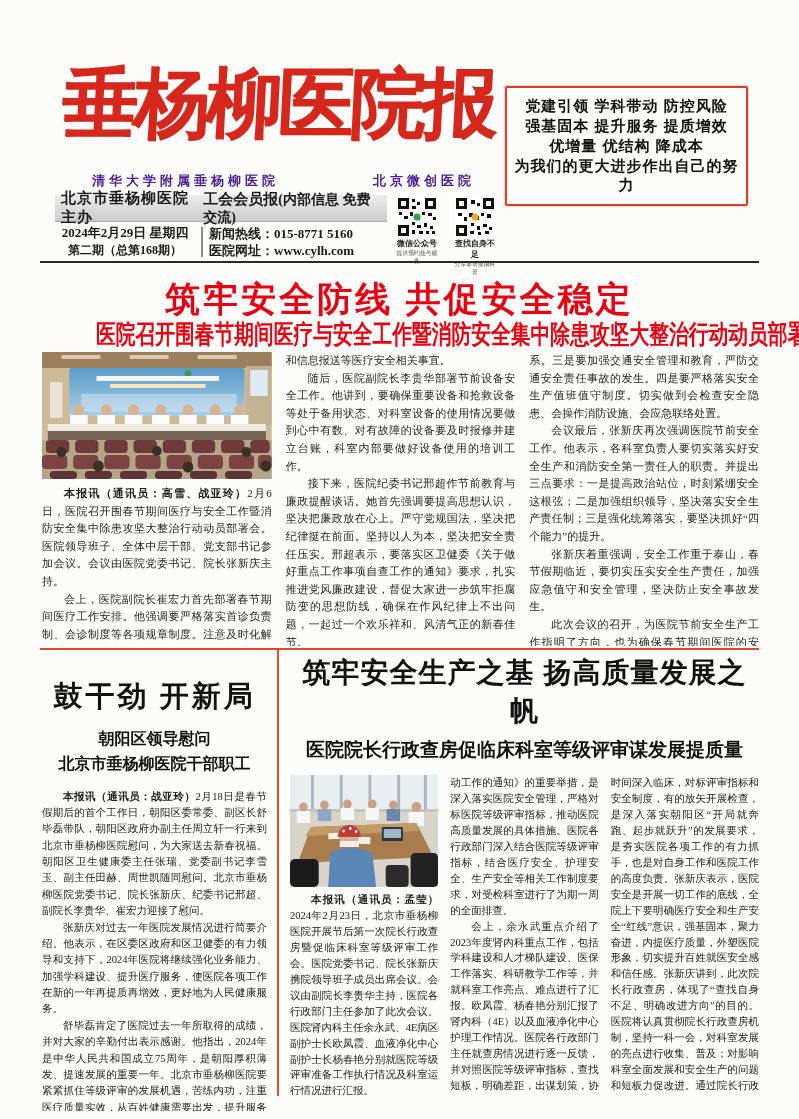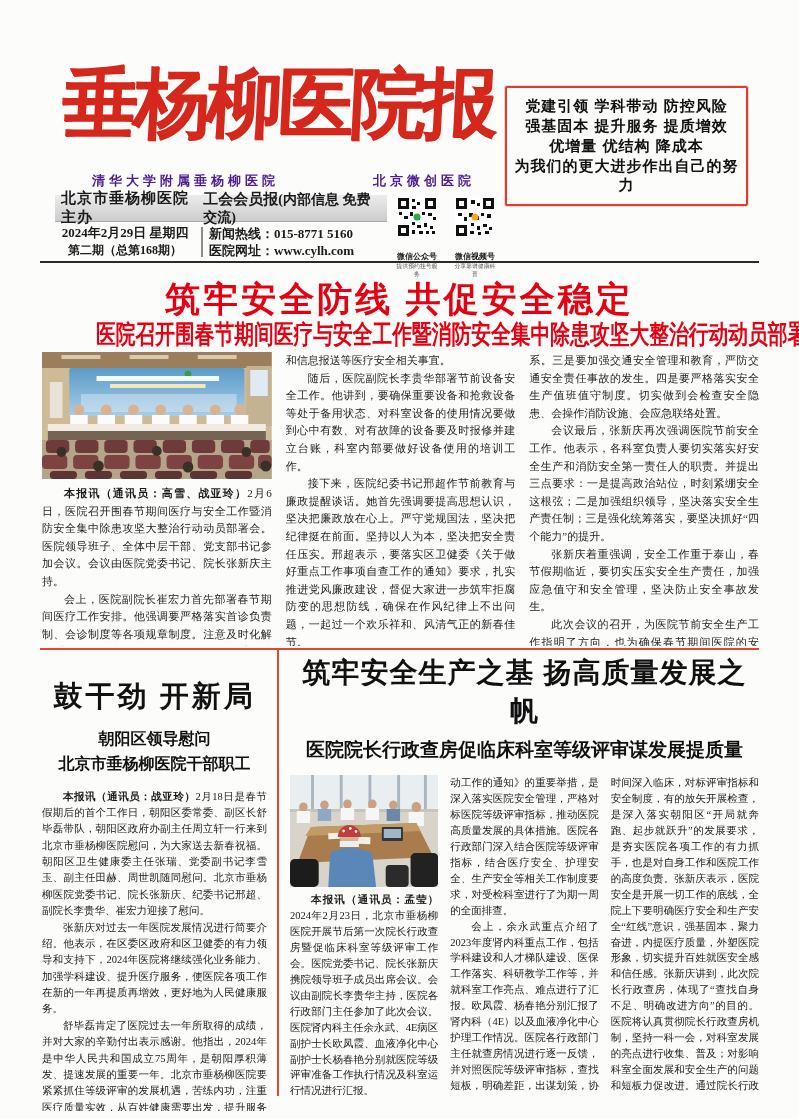--- a/index.html
+++ b/index.html
@@ -40,21 +40,21 @@
   .inforow .cell-date { width:140px; text-align:center; }
   .inforow .cell-date .l1 { font-size:13px; font-weight:900; }
   .inforow .cell-date .l2 { font-size:12px; font-weight:700; margin-top:0; }
   .inforow .vdiv { width:2px; height:30px; background:#8a8a8a; margin:0 6px; }
   .inforow .cell-contact { flex:1; }
   .inforow .cell-contact div { font-size:13px; font-weight:900; line-height:17px; }
 
   .qr-wrap { position:absolute; left:394px; top:197px; display:flex; gap:12px; }
   .qr-item { width:46px; text-align:center; }
   .qr-item svg { width:40px; height:40px; display:block; margin:0 auto; }
-  .qr-item .cap { font-size:8px; font-weight:700; margin-top:14px; }
+  .qr-item .cap { font-size:8px; font-weight:700; margin-top:1px; }
   .qr-item .sub { font-size:6.5px; color:#555; transform:scale(.9); }
 
   .slogan-box {
     position:absolute; left:505px; top:86px; width:243px; height:120px;
     border:2.5px solid #e23b2b; border-radius:2px;
     box-shadow:inset 0 0 0 1px #fff, 0 0 0 1px #f5d7d2;
     display:flex; flex-direction:column; justify-content:space-around;
     padding:8px 6px; text-align:center;
   }
   .slogan-box .line { font-size:15px; font-weight:900; color:#111; letter-spacing:1px; }
@@ -182,21 +182,21 @@
           <rect x="32" y="17" width="4" height="4" fill="#111"></rect>
         <rect x="16" y="26" width="3" height="3" fill="#111"></rect>
           <rect x="22" y="29" width="3" height="4" fill="#111"></rect>
         <rect x="28" y="27" width="4" height="3" fill="#111"></rect>
           <rect x="34" y="30" width="3" height="3" fill="#111"></rect>
         <rect x="15" y="34" width="4" height="3" fill="#111"></rect>
           <rect x="23" y="35" width="3" height="3" fill="#111"></rect>
           <rect x="30" y="34" width="4" height="3" fill="#111"></rect>
         <circle cx="20" cy="20" r="3.5" fill="#f5a623"></circle>
       </svg>
-      <div class="cap">微信视频号</div>
+      <div class="cap">查找自身不足</div>
       <div class="sub">分享靠谱健康科普</div>
     </div>
   </div>
 
   <div class="slogan-box sans">
     <div class="line">党建引领 学科带动 防控风险</div>
     <div class="line">强基固本 提升服务 提质增效</div>
     <div class="line">优增量 优结构 降成本</div>
     <div class="line">为我们的更大进步作出自己的努力</div>
   </div>

